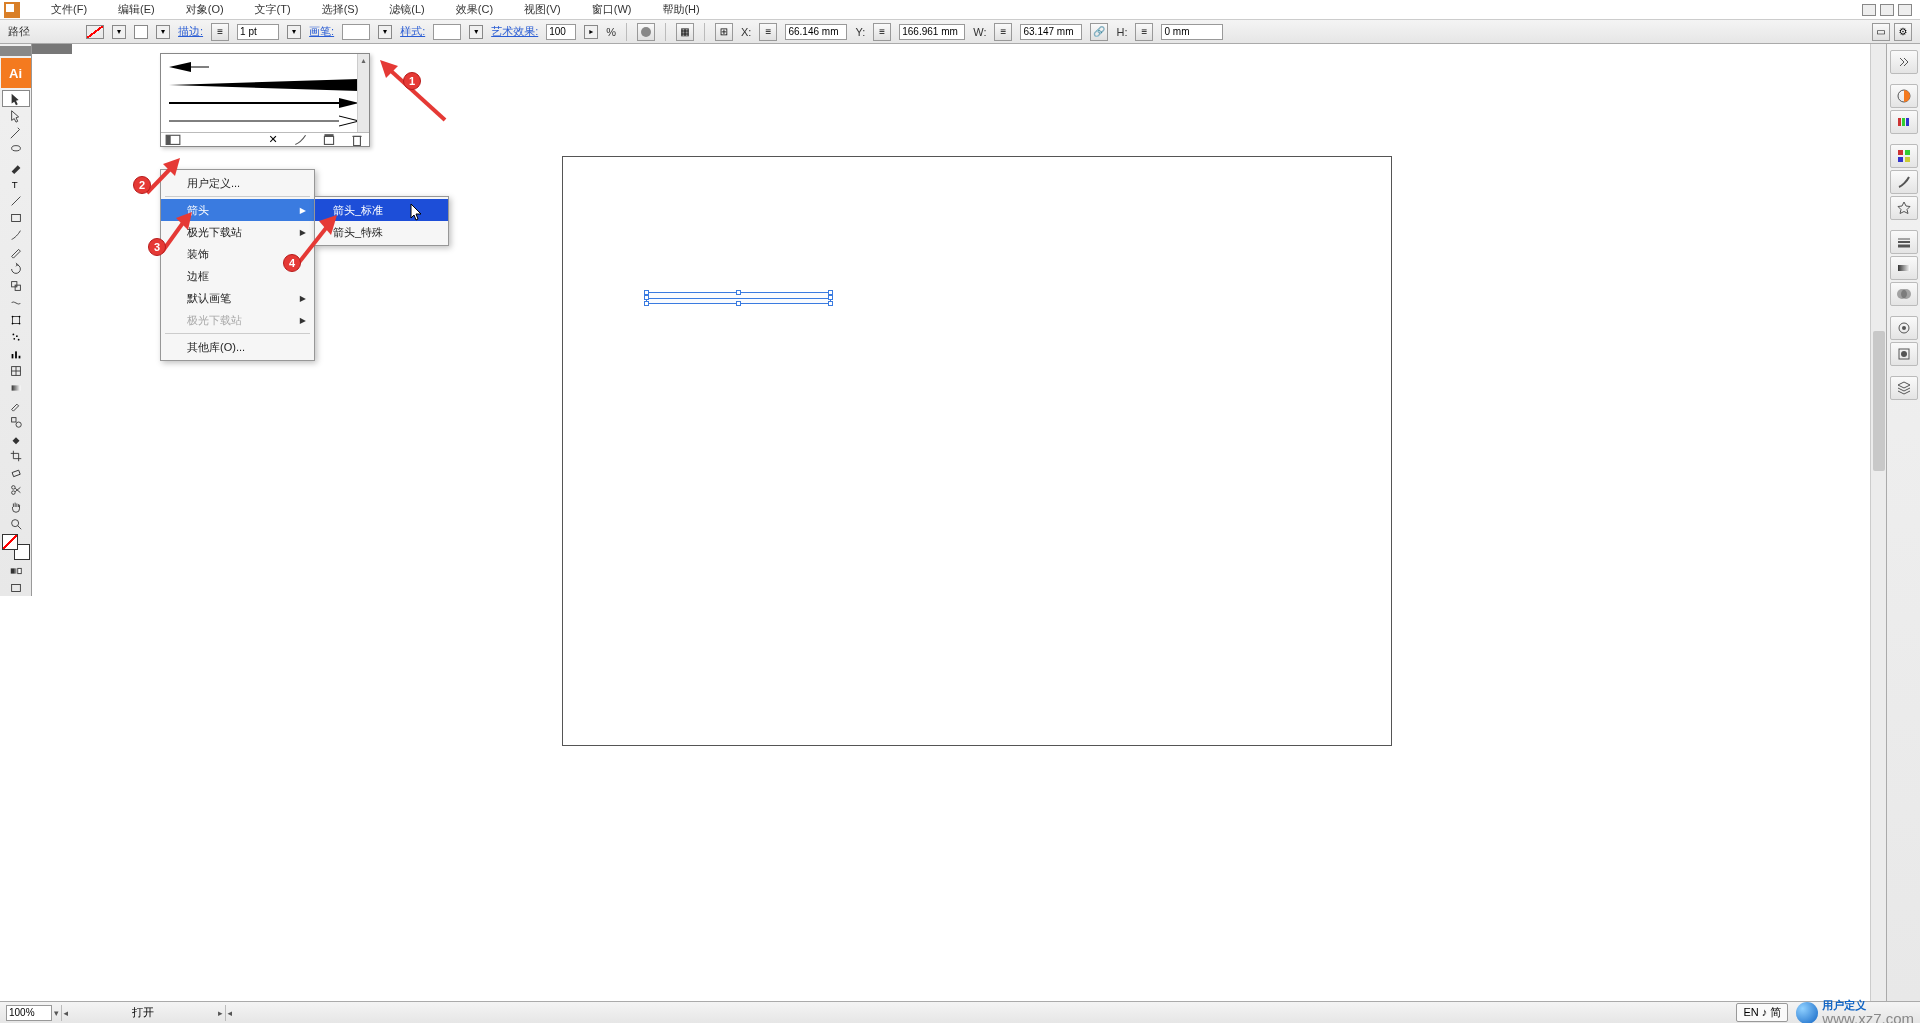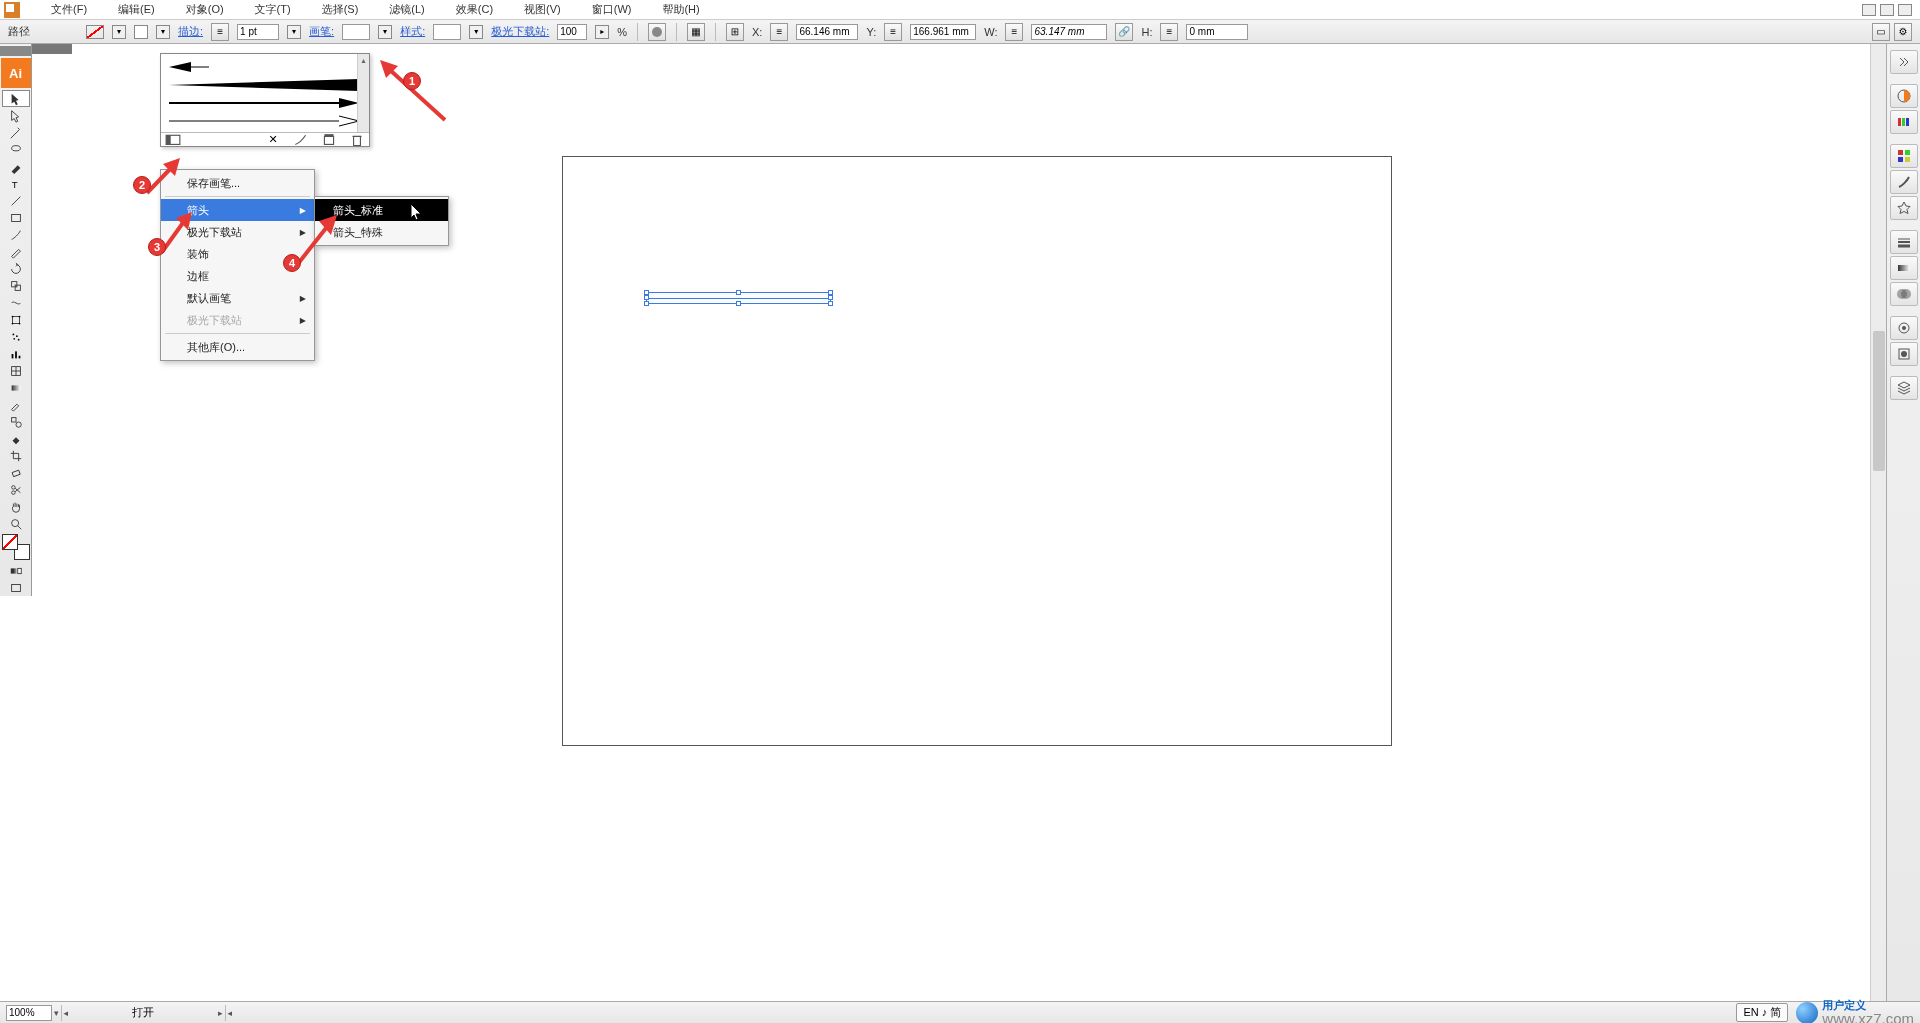--- a/index.html
+++ b/index.html
@@ -74,21 +74,21 @@
 .ctx-item { height: 22px; display: flex; align-items: center; padding: 0 20px 0 26px; position: relative; color: #222; }
 .ctx-item.has-sub::after { content: "▶"; position: absolute; right: 8px; font-size: 8px; color: #333; }
 .ctx-item.disabled { color: #aaa; }
 .ctx-item.hover { background: #3a7be0; color: #fff; }
 .ctx-item.hover::after { color: #fff; }
 .ctx-sep { height: 1px; background: #ccc; margin: 2px 4px; }
 
 
 .sub-menu { position: absolute; left: 314px; top: 196px; width: 135px; background: #f6f6f6; border: 1px solid #979797; box-shadow: 2px 2px 6px rgba(0,0,0,.25); z-index: 21; padding: 2px 0; }
 .sub-item { height: 22px; display: flex; align-items: center; padding: 0 18px; color: #222; }
-.sub-item.hover { background: #000000; color: #fff; }
+.sub-item.hover { background: #1d4ed8; color: #fff; }
 .cursor-arrow { position:absolute; left:410px; top:203px; z-index:30; }
 
 
 .callout-badge { position: absolute; width: 18px; height: 18px; border-radius: 50%; background: #e53935; color:#fff; font-size:11px; font-weight:bold; display:flex; align-items:center; justify-content:center; z-index: 40; border:1px solid #b71c1c; }
 .callout-arrow { position: absolute; z-index: 39; }
 .callout-arrow svg { overflow: visible; }
 
 
 .status-bar { position: absolute; left: 0; right: 0; bottom: 0; height: 22px; background: linear-gradient(#f4f4f4,#e6e6e6); border-top: 1px solid #aaa; display: flex; align-items: center; padding: 0 6px; gap: 2px; }
 .status-sep { width:1px; height:16px; background:#bbb; }
@@ -134,21 +134,21 @@
   <span class="opt-link">描边:</span>
   <div class="opt-btn">≡</div>
   <input class="opt-input" style="width: 42px;" value="1 pt">
   <div class="opt-dd">▾</div>
   <span class="opt-link">画笔:</span>
   <input class="opt-input" style="width: 28px;">
   <div class="opt-dd">▾</div>
   <span class="opt-link">样式:</span>
   <input class="opt-input" style="width: 28px;">
   <div class="opt-dd">▾</div>
-  <span class="opt-link">极光下载站:</span>
+  <span class="opt-link">艺术效果:</span>
   <input class="opt-input" style="width: 30px;" value="100">
   <div class="opt-dd">▸</div>
   <span class="opt-label">%</span>
   <div class="opt-sep"></div>
   <div class="opt-btn">
       <svg viewBox="0 0 16 16">
         <circle cx="8" cy="8" r="5" fill="#888"></circle>
       </svg>
     </div>
   <div class="opt-sep"></div>
@@ -156,21 +156,21 @@
   <div class="opt-sep"></div>
   <div class="opt-btn">⊞</div>
   <span class="opt-label">X:</span>
   <div class="opt-btn">≡</div>
   <input class="opt-input" style="width: 62px;" value="66.146 mm">
   <span class="opt-label">Y:</span>
   <div class="opt-btn">≡</div>
   <input class="opt-input" style="width: 66px;" value="166.961 mm">
   <span class="opt-label">W:</span>
   <div class="opt-btn">≡</div>
-  <input class="opt-input" style="width: 76px; font-style: italic;" value="63.147 mm">
+  <input class="opt-input" style="width: 62px;" value="63.147 mm">
   <div class="opt-btn">🔗</div>
   <span class="opt-label">H:</span>
   <div class="opt-btn">≡</div>
   <input class="opt-input" style="width: 62px;" value="0 mm">
   <div class="optbar-right">
     <div class="opt-btn">▭</div>
     <div class="opt-btn">⚙</div>
   </div>
 </div>
 
@@ -426,21 +426,21 @@
     <div class="bf-btn">
         <svg viewBox="0 0 14 12">
           <rect x="4" y="3" width="6" height="8" fill="none" stroke="#555"></rect>
           <line x1="3" y1="3" x2="11" y2="3" stroke="#555"></line>
         </svg>
       </div>
   </div>
 </div>
 
 <div class="ctx-menu">
-  <div class="ctx-item">保存画笔...</div>
+  <div class="ctx-item">用户定义...</div>
   <div class="ctx-sep"></div>
   <div class="ctx-item has-sub hover">箭头</div>
   <div class="ctx-item has-sub">极光下载站</div>
   <div class="ctx-item">装饰</div>
   <div class="ctx-item">边框</div>
   <div class="ctx-item has-sub">默认画笔</div>
   <div class="ctx-item has-sub disabled">极光下载站</div>
   <div class="ctx-sep"></div>
   <div class="ctx-item">其他库(O)...</div>
 </div>

